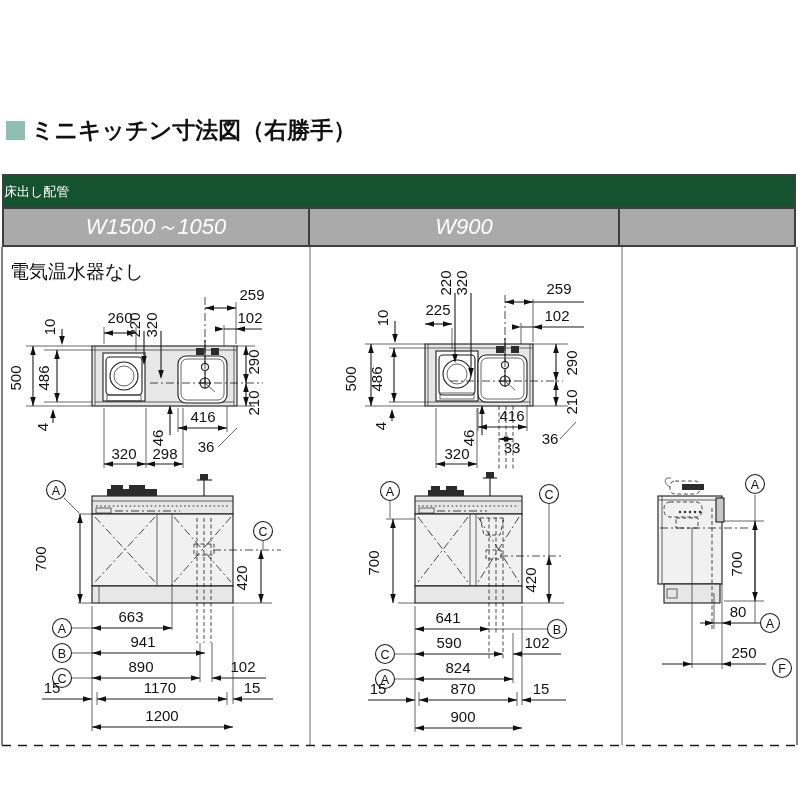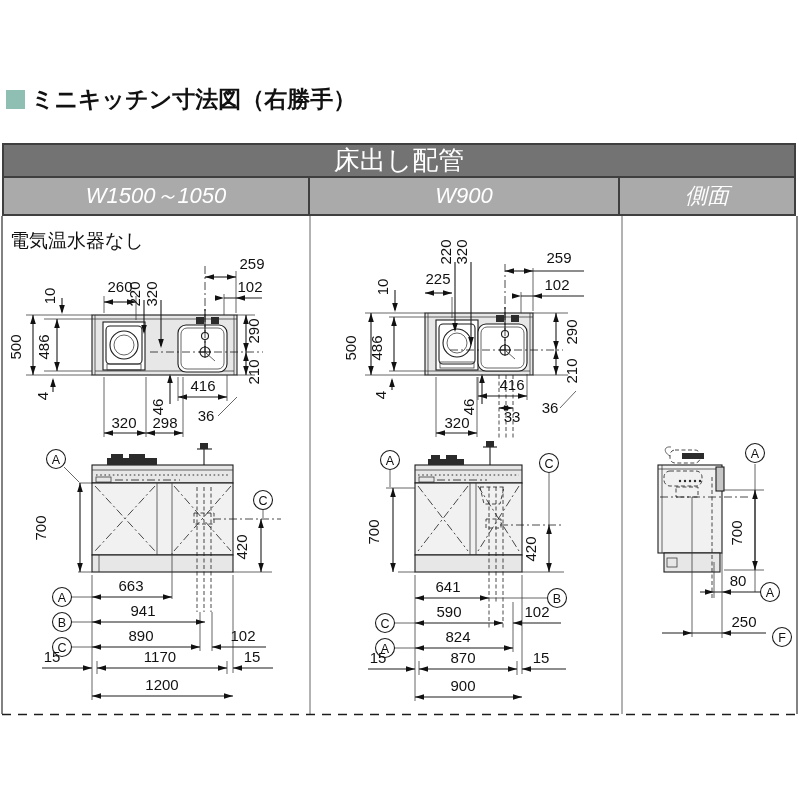--- a/index.html
+++ b/index.html
@@ -1,24 +1,24 @@
 <!DOCTYPE html>
 <html><head>
 <meta charset="utf-8">
 <style>
   html,body{margin:0;padding:0;background:#fff;}
   #stage{position:relative;width:800px;height:750px;background:#fff;overflow:hidden;
-         font-family:"Liberation Sans","DejaVu Sans",sans-serif;}
+         font-family:"Liberation Sans","DejaVu Sans",sans-serif;margin-top:31px;}
   .title{position:absolute;left:6px;top:84px;display:flex;align-items:center;gap:6px;
          font-size:23px;font-weight:600;color:#111;}
   .title .sq{display:inline-block;width:19px;height:19px;background:#8fbfb2;}
   .thead{position:absolute;left:2px;top:143px;width:794px;border:2px solid #3f3f3f;
          box-sizing:border-box;background:#a5a5a5;}
-  .thead .row1{height:31px;line-height:31px;text-align:center;color:#fff;font-size:26px;
-         background:#737373;border-bottom:2px solid #3f3f3f;}
+  .thead .row1{height:31px;line-height:31px;text-align:left;color:#fff;font-size:13px;
+         background:#14532d;border-bottom:2px solid #3f3f3f;}
   .thead .row2{height:36px;display:flex;background:#aaa;font-style:italic;}
   .thead .row2 .cell{line-height:36px;text-align:center;color:#fff;font-size:22px;box-sizing:border-box;}
   .thead .row2 .c1{width:306px;border-right:2px solid #3f3f3f;}
   .thead .row2 .c2{width:310px;border-right:2px solid #3f3f3f;}
   .thead .row2 .c3{flex:1;}
   svg{position:absolute;left:0;top:0;}
   svg line,svg path,svg rect,svg circle{stroke:#1c1c1c;stroke-width:1.1;fill:none;}
   svg .thin{stroke-width:.75;stroke:#333;}
   svg .dd{stroke-dasharray:8 3 2 3;stroke-width:.8;}
   svg .dsh{stroke-dasharray:4 2.5;stroke-width:.8;}
@@ -39,21 +39,20 @@
   <div class="title">
     <span class="sq" style="background: rgb(143, 191, 178);"></span>
     <span>ミニキッチン寸法図（右勝手）</span>
   </div>
 
   <div class="thead" style="background: rgb(165, 165, 165);">
     <div class="row1">床出し配管</div>
     <div class="row2">
       <div class="cell c1">W1500～1050</div>
       <div class="cell c2">W900</div>
-      <div class="cell c3">側面</div>
     </div>
   </div>
 
   <svg id="draw" width="800" height="800" viewBox="0 0 800 800">
       <g>
         <line x1="2" y1="216" x2="2" y2="714" class=""></line>
         <line x1="797" y1="216" x2="797" y2="714" class=""></line>
         <line x1="310" y1="216" x2="310" y2="714" class="thin"></line>
         <line x1="622" y1="216" x2="622" y2="714" class="thin"></line>
         <line x1="2" y1="714.5" x2="797" y2="714.5" class="bdash"></line>

